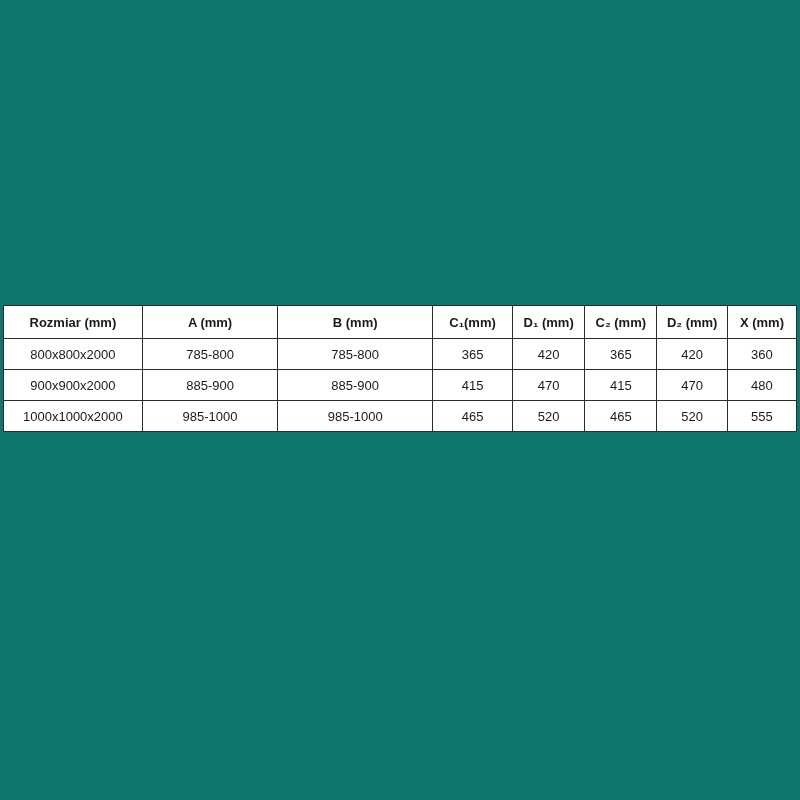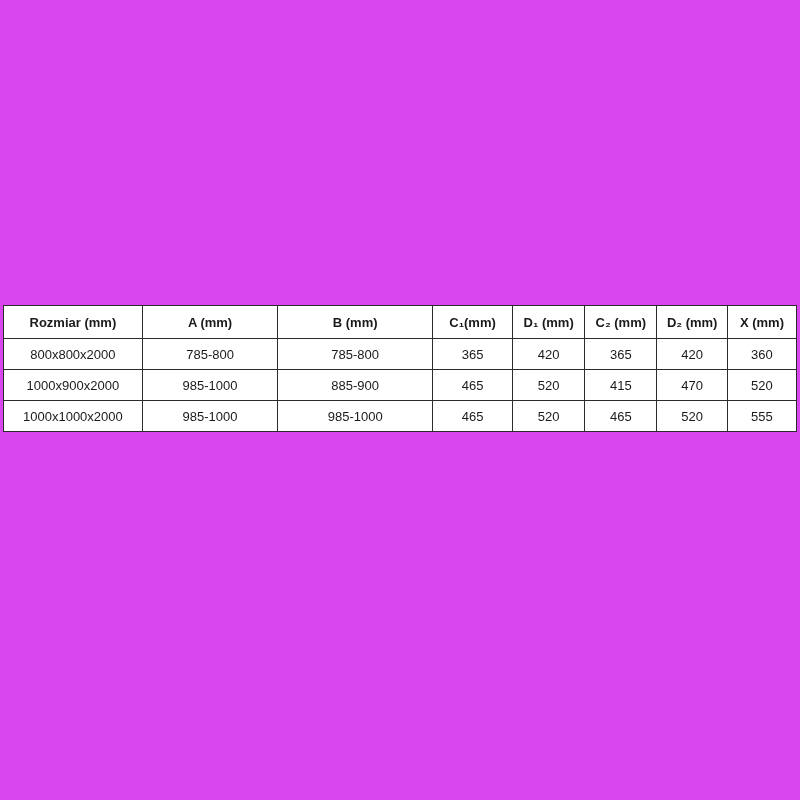--- a/index.html
+++ b/index.html
@@ -7,21 +7,21 @@
     padding: 0;
     width: 800px;
     height: 800px;
     background: #ffffff;
     font-family: "Liberation Sans", sans-serif;
   }
   .canvas {
     position: relative;
     width: 800px;
     height: 800px;
-    background: #d946ef;
+    background: #0f766e;
     overflow: hidden;
   }
   table.spec {
     position: absolute;
     top: 305px;
     left: 3px;
     width: 794px;
     border-collapse: collapse;
     table-layout: fixed;
     color: #1a1a1a;
@@ -86,28 +86,28 @@
         <td>800x800x2000</td>
         <td>785-800</td>
         <td>785-800</td>
         <td>365</td>
         <td>420</td>
         <td>365</td>
         <td>420</td>
         <td>360</td>
       </tr>
       <tr>
-        <td>1000x900x2000</td>
-        <td>985-1000</td>
+        <td>900x900x2000</td>
         <td>885-900</td>
-        <td>465</td>
-        <td>520</td>
+        <td>885-900</td>
         <td>415</td>
         <td>470</td>
-        <td>520</td>
+        <td>415</td>
+        <td>470</td>
+        <td>480</td>
       </tr>
       <tr>
         <td>1000x1000x2000</td>
         <td>985-1000</td>
         <td>985-1000</td>
         <td>465</td>
         <td>520</td>
         <td>465</td>
         <td>520</td>
         <td>555</td>

